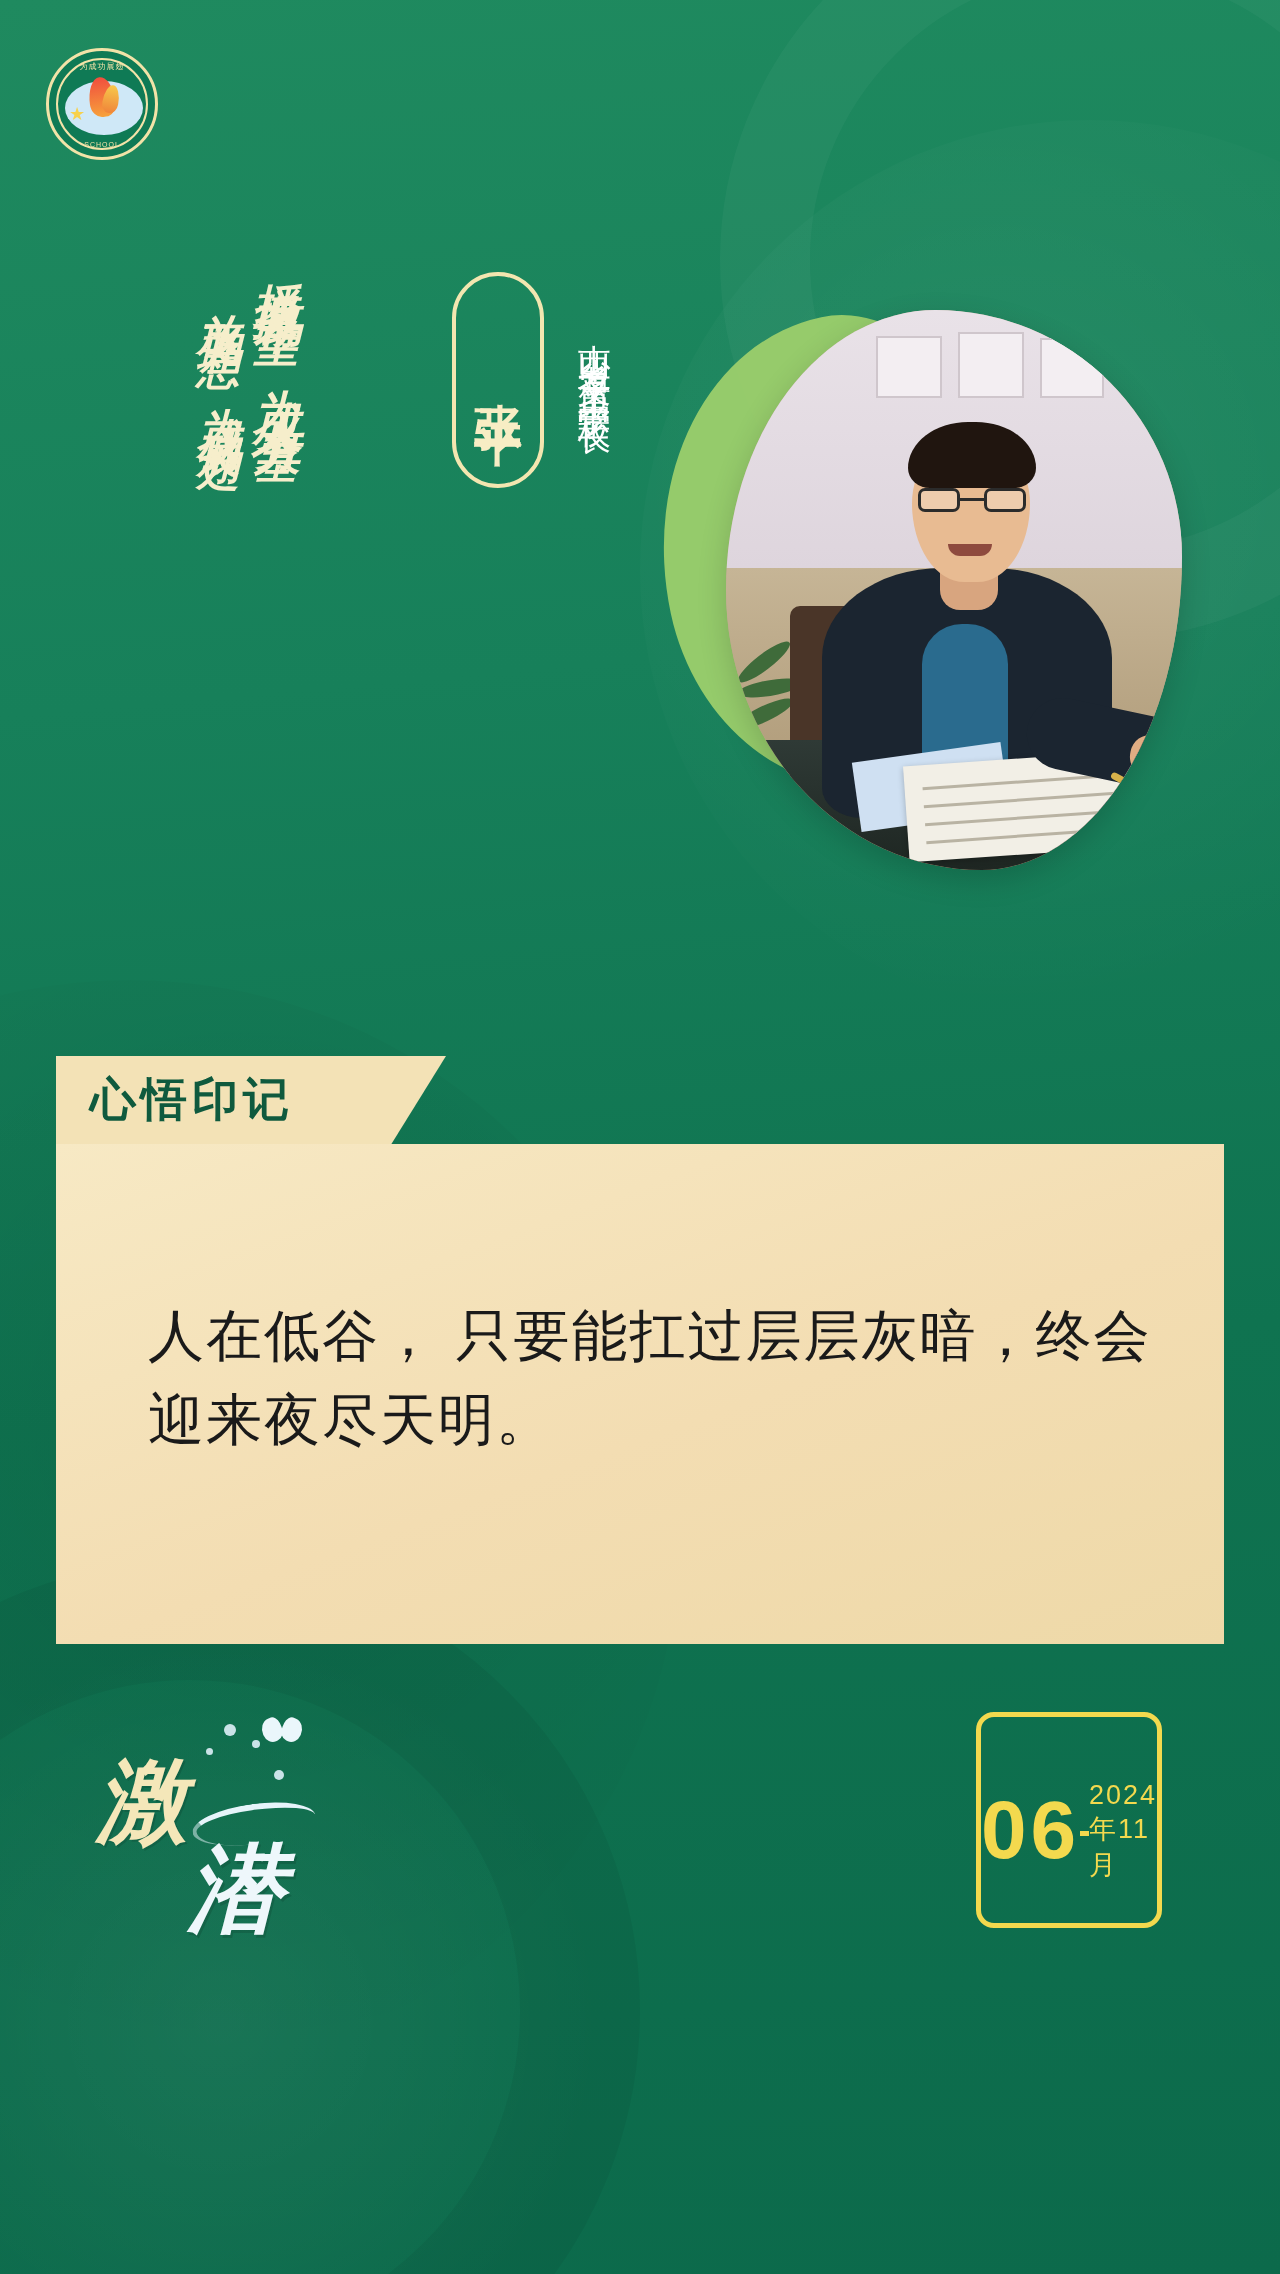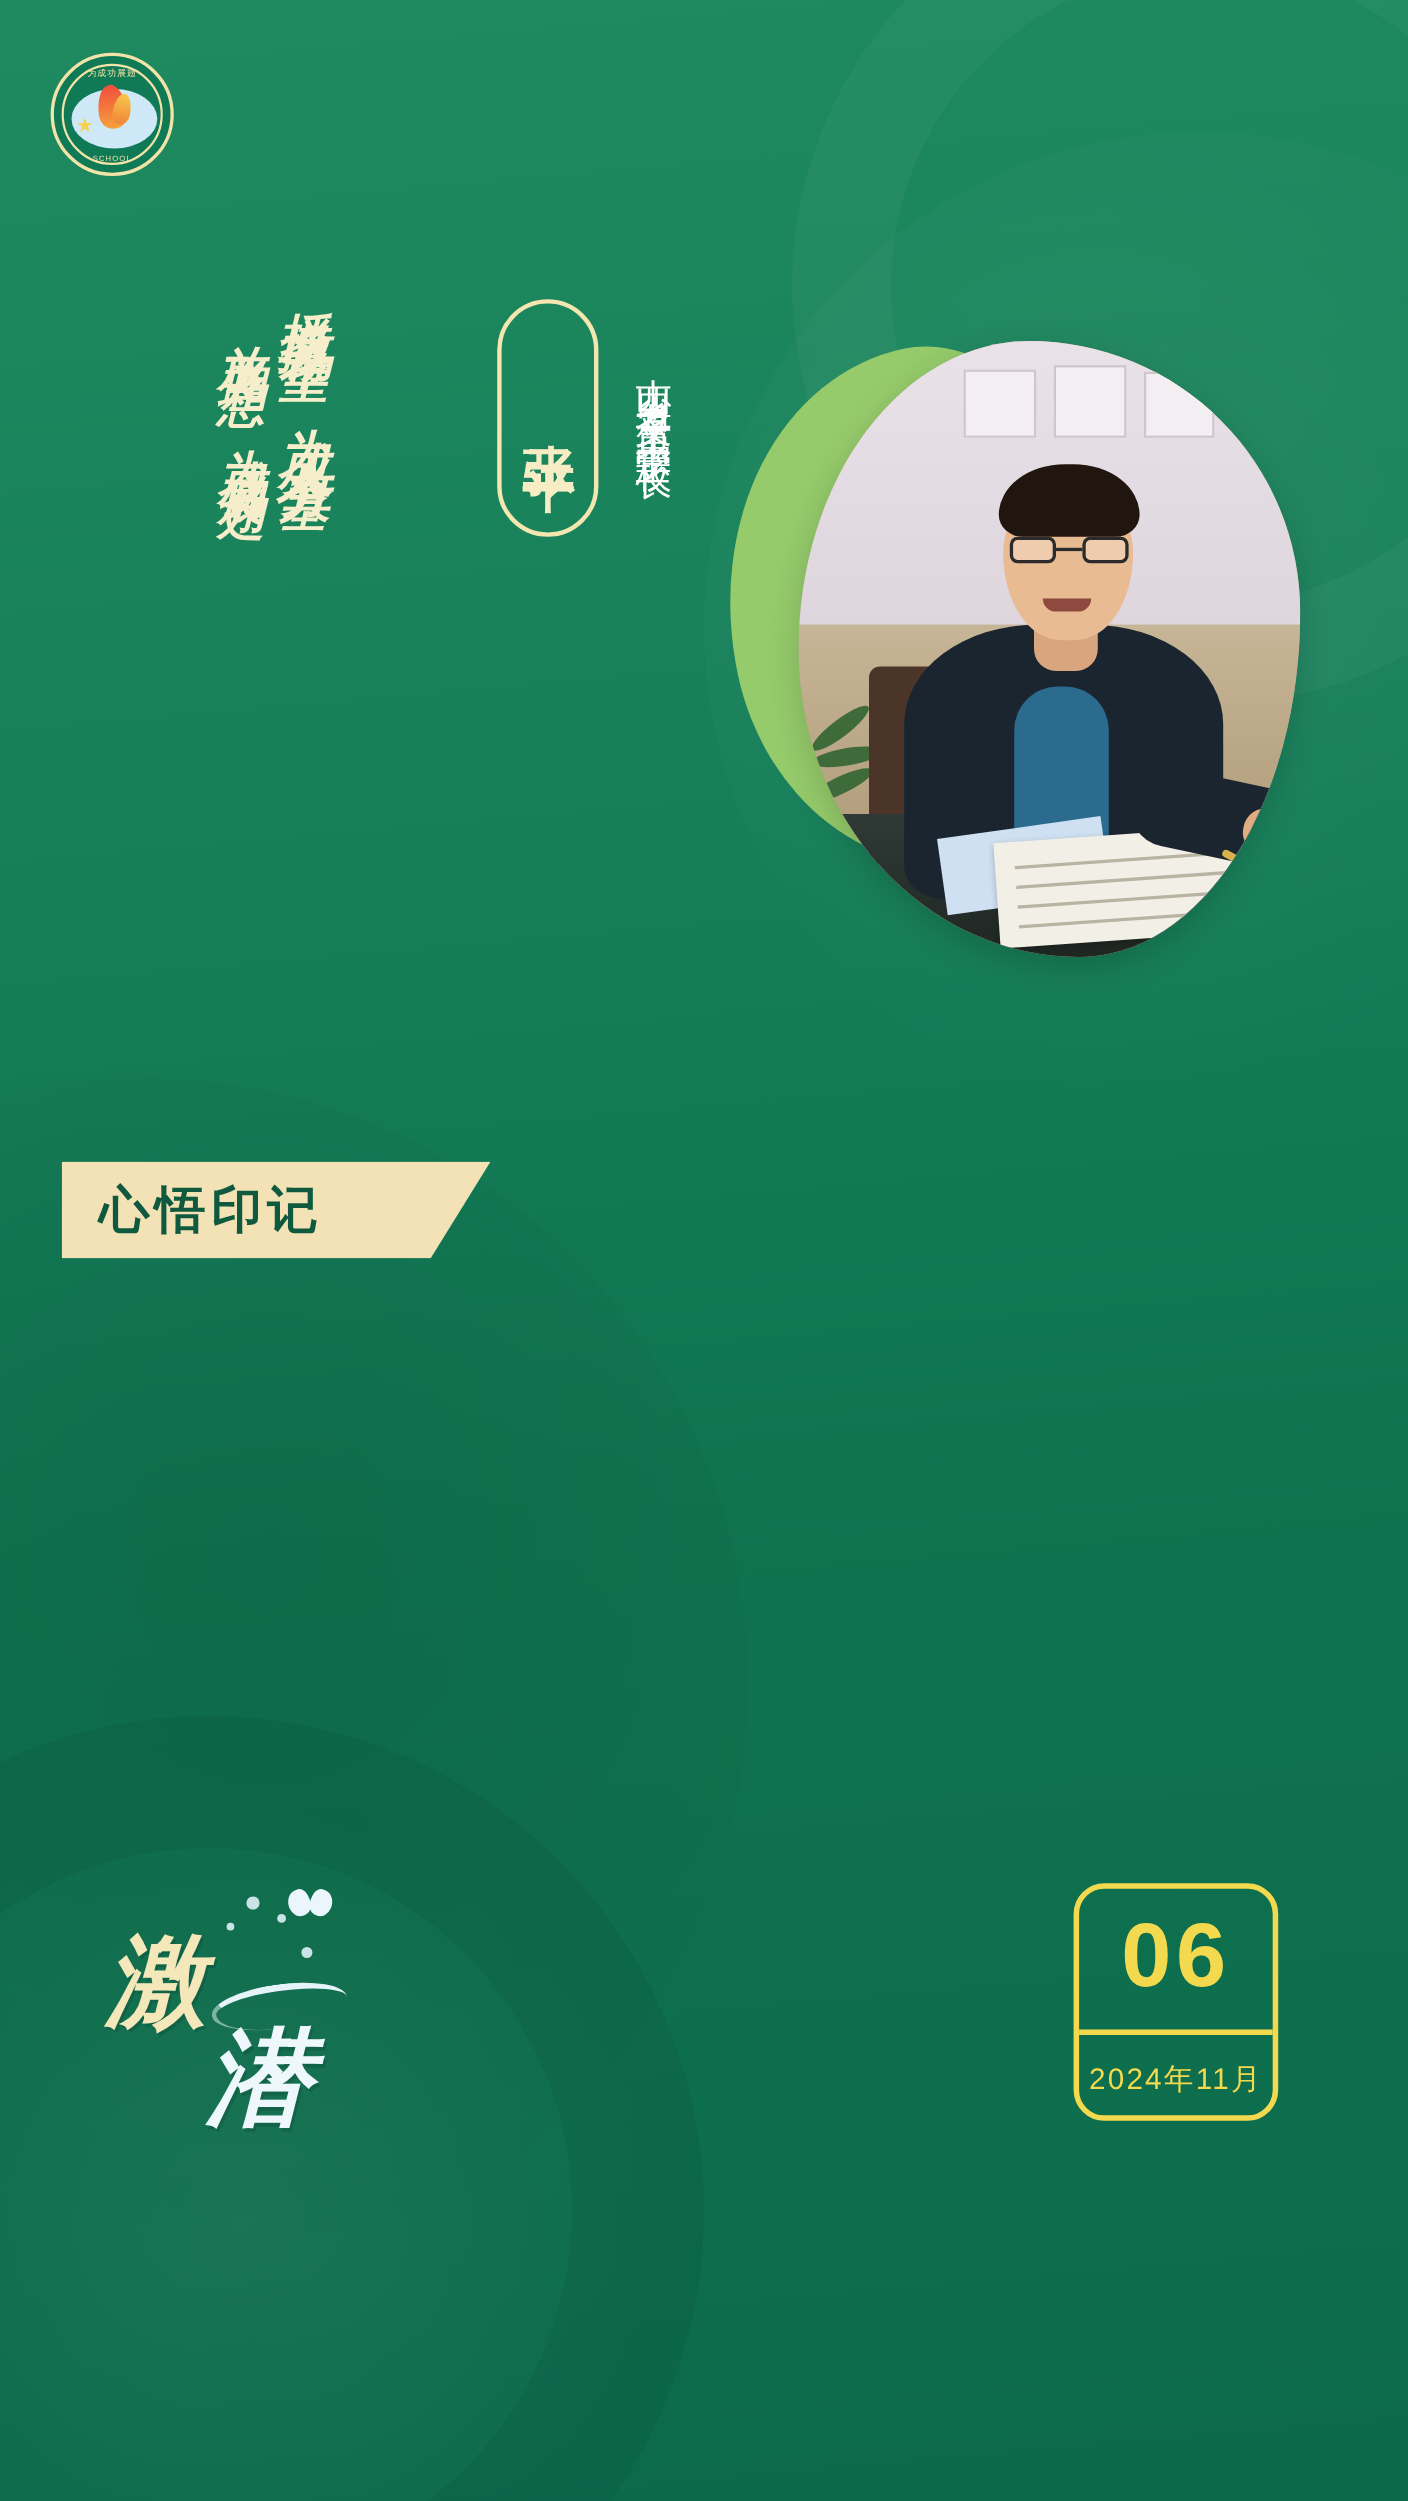--- a/index.html
+++ b/index.html
@@ -482,24 +482,24 @@
   .splash .bw-r { right: 0; transform: rotate(24deg) scaleX(-1); }
 
   
   .date-badge {
     position: absolute;
     right: 118px;
     top: 1712px;
     width: 186px;
     height: 216px;
     border: 5px solid #f3d94e;
-    border-radius: 28px;
+    border-radius: 18px;
     box-sizing: border-box;
     display: flex;
-    flex-direction: column;
+    flex-direction: row;
     align-items: center;
   }
   .date-badge .day {
     font-size: 82px;
     color: #f3d94e;
     font-weight: bold;
     letter-spacing: 4px;
     margin-top: 20px;
     line-height: 1;
   }
@@ -610,20 +610,23 @@
       </div>
       <div class="arm"></div>
       <div class="hand"></div>
       <div class="pen"></div>
     </div>
   </div>
 
   <div class="tab">
     <div class="tab-label">心悟印记</div>
   </div>
+  <div class="quote-card">
+    <div class="quote-text">人在低谷， 只要能扛过层层灰暗，终会迎来夜尽天明。</div>
+  </div>
 
   <div class="splash">
     <div class="butterfly">
       <div class="bw bw-l"></div>
       <div class="bw bw-r"></div>
     </div>
     <div class="drop d1"></div>
     <div class="drop d2"></div>
     <div class="drop d3"></div>
     <div class="drop d4"></div>

